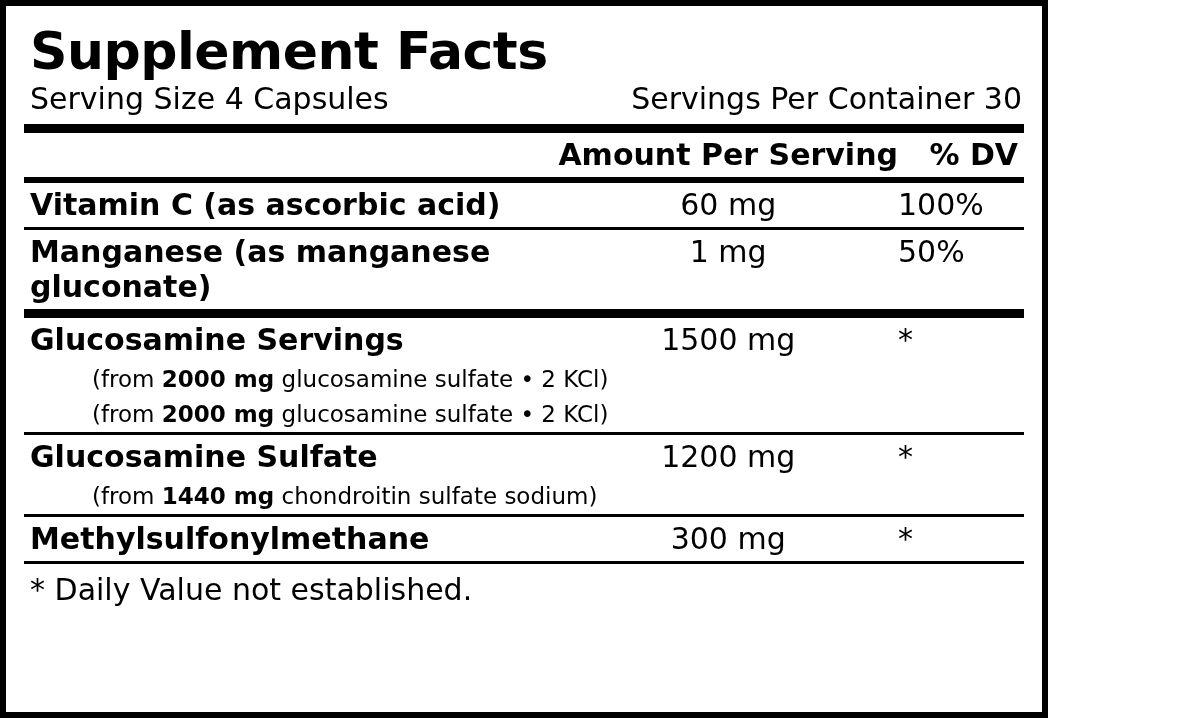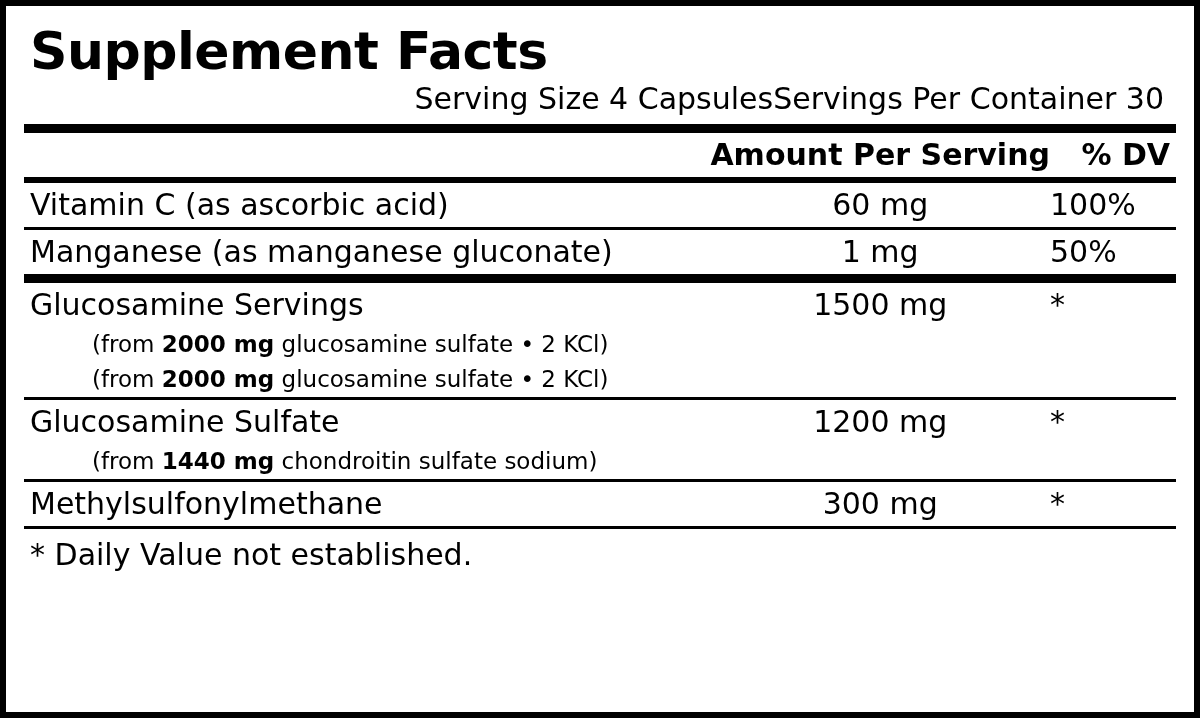--- a/index.html
+++ b/index.html
@@ -10,65 +10,65 @@
   body {
     width: 1200px;
     height: 718px;
     font-family: "DejaVu Sans", sans-serif;
     color: #000000;
     overflow: hidden;
   }
 
   .panel {
     box-sizing: border-box;
-    width: 1200px;
+    width: 1048px;
     height: 718px;
     border: 6px solid #000000;
     padding: 10px 18px 0 18px;
     background: #ffffff;
   }
 
   .inner {
     width: 100%;
   }
 
   .title {
     font-size: 52px;
     font-weight: bold;
     letter-spacing: -0.5px;
     line-height: 1.05;
     margin: 8px 0 2px 6px;
   }
 
   .serving-row {
     display: flex;
-    justify-content: flex-end;
+    justify-content: space-between;
     align-items: baseline;
     font-size: 30px;
-    margin: 0 12px 0 6px;
+    margin: 0 2px 0 6px;
     padding-bottom: 4px;
   }
 
   .rule-thick {
     border-top: 9px solid #000000;
     margin: 4px 0 0 0;
   }
 
   table.facts {
     width: 100%;
     border-collapse: collapse;
     font-size: 30px;
   }
 
   table.facts td, table.facts th {
     padding: 4px 0 5px 0;
     vertical-align: baseline;
   }
 
-  .col-name { text-align: left; padding-left: 6px !important; }
+  .col-name { text-align: left; padding-left: 6px !important; font-weight: bold; }
   .col-amount { text-align: center; width: 210px; white-space: nowrap; }
   .col-dv { text-align: left; width: 120px; white-space: nowrap; padding-right: 6px !important; }
 
   .hdr-row td {
     font-weight: bold;
     font-size: 30px;
     padding: 6px 0 7px 0;
   }
   .hdr-amount { text-align: center; }
   .hdr-dv { text-align: right; padding-right: 6px !important; }

